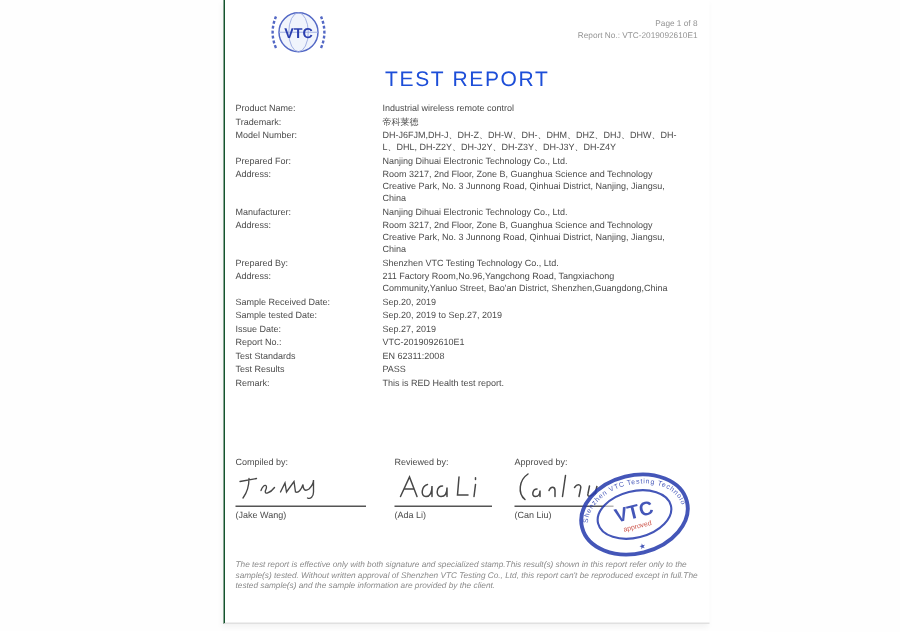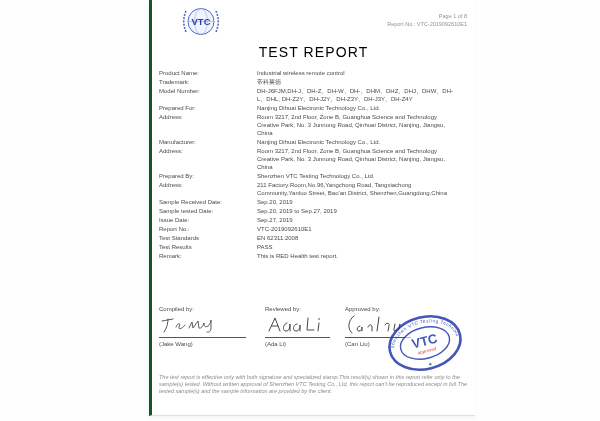--- a/index.html
+++ b/index.html
@@ -5,31 +5,31 @@
   html,body{margin:0;padding:0;}
   body{
     width:600px;height:421px;background:#ffffff;overflow:hidden;
     font-family:"Liberation Sans","DejaVu Sans",sans-serif;
     -webkit-font-smoothing:antialiased;
   }
   .canvas{position:relative;width:600px;height:421px;background:#fefefe;}
   .page{
     position:absolute;left:149px;top:0;width:323px;height:415px;
     background:#ffffff;
-    border-left:3px solid #14532d;border-bottom:1px solid #e0e0e0;
+    border-left:1px solid #14532d;border-bottom:1px solid #e0e0e0;
     box-shadow:-1px 2px 4px rgba(0,0,0,0.05);
   }
   .logo{position:absolute;left:27px;top:5px;}
   .pageinfo{
     position:absolute;right:8px;top:12px;text-align:right;
     font-size:5.5px;line-height:8px;color:#939393;
   }
   .title{
     position:absolute;left:0;top:44px;width:100%;text-align:center;
-    font-size:14px;letter-spacing:1.1px;color:#000000;font-weight:500;
+    font-size:14px;letter-spacing:1.1px;color:#1d4ed8;font-weight:500;
   }
   .fields{position:absolute;left:7px;top:68px;width:310px;}
   .frow{display:flex;align-items:flex-start;padding:0.5px 0;}
   .frow .lbl{
     flex:none;width:98px;font-size:6px;line-height:8px;color:#4b4b4b;
   }
   .frow .val{
     width:197px;font-size:6px;line-height:8px;color:#4b4b4b;
     word-wrap:break-word;
   }

